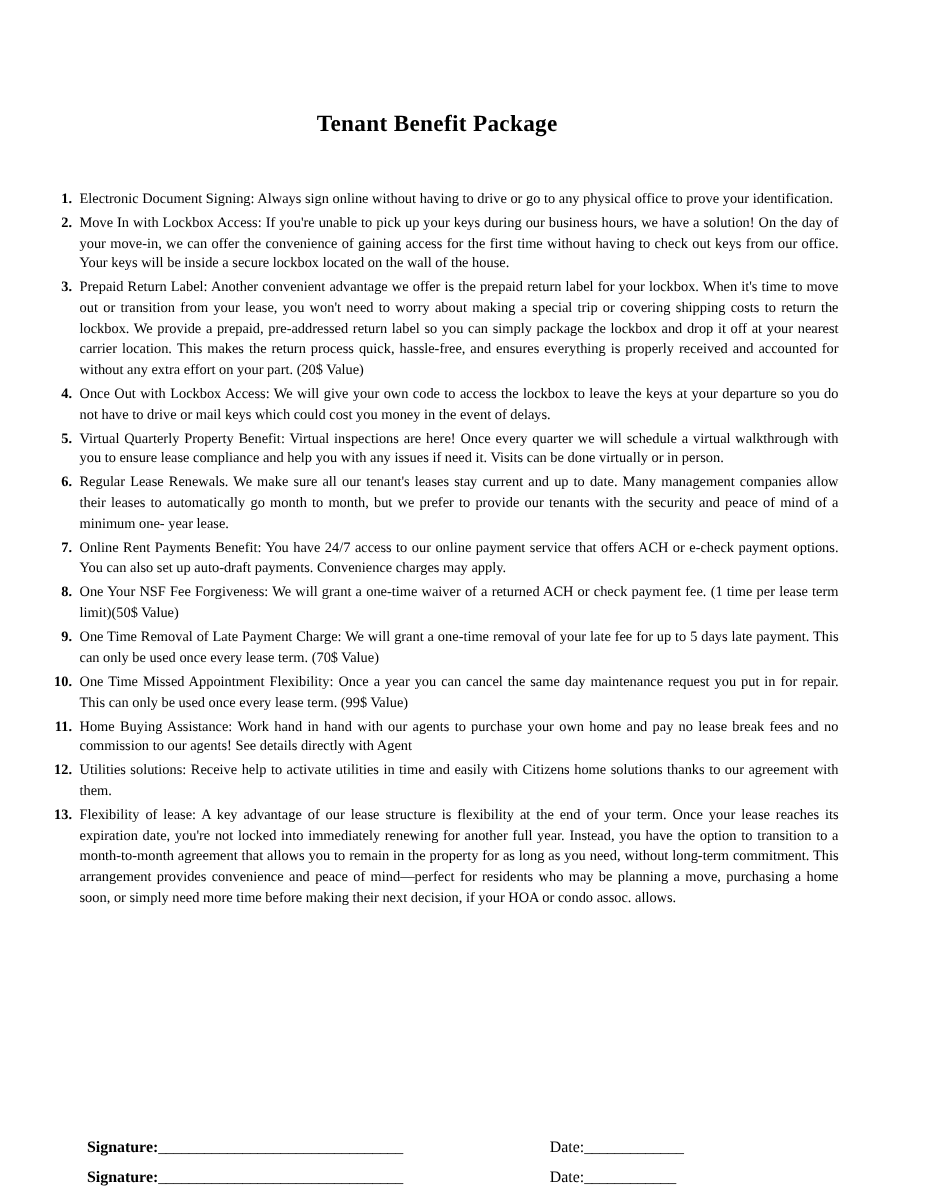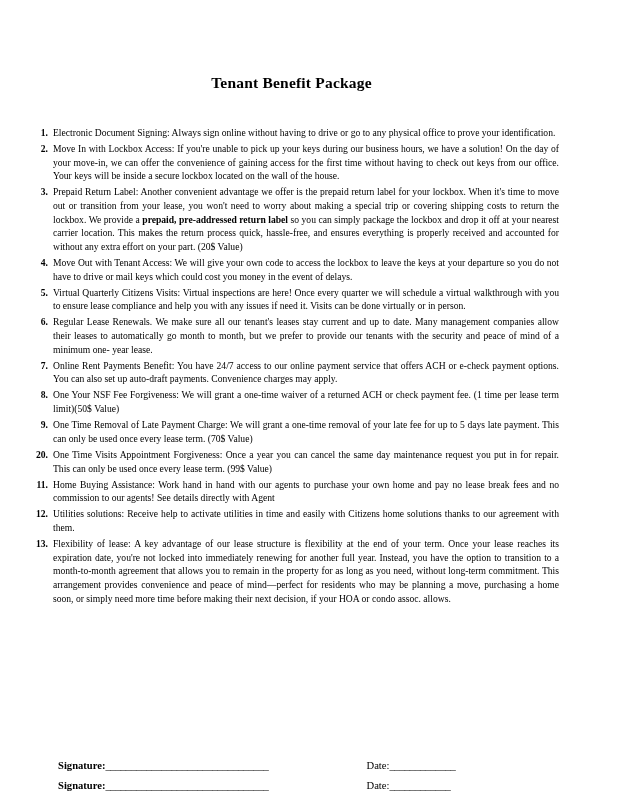--- a/index.html
+++ b/index.html
@@ -49,21 +49,21 @@
     top: 0;
     width: 18px;
     text-align: right;
     font-size: 9.6px;
     font-weight: bold;
   }
   .lead {
     font-weight: normal;
   }
   .bold-in {
-    font-weight: bold;
+    font-weight: normal;
   }
   .sig-block {
     position: absolute;
     left: 58px;
     right: 58px;
     bottom: 20px;
     font-size: 10.6px;
   }
   .sig-row {
     display: flex;
@@ -108,26 +108,26 @@
       <span class="lead">Move In with Lockbox Access</span><span>: If you're unable to pick up your keys during our business hours, we have a solution! On the day of your move-in, we can offer the convenience of gaining access for the first time without having to check out keys from our office. Your keys will be inside a secure lockbox located on the wall of the house.</span>
     </li>
 
     <li>
       <span class="num">3.</span>
       <span class="lead">Prepaid  Return  Label</span><span>: Another convenient advantage we offer is the prepaid return label for your lockbox. When it's time to move out or transition from your lease, you won't need to worry about making a special trip or covering shipping costs to return the lockbox. We provide a </span><span class="bold-in">prepaid, pre-addressed return label</span><span> so you can simply package the lockbox and drop it off at your nearest carrier location. This makes the return process quick, hassle-free, and ensures everything is properly received and accounted for without any extra effort on your part. (20$ Value)</span>
     </li>
 
     <li>
       <span class="num">4.</span>
-      <span class="lead">Move Out with Tenant Access</span><span>: We will give your own code to access the lockbox to leave the keys at your departure so you do not have to drive or mail keys which could cost you money in the event of delays.</span>
+      <span class="lead">Once Out with Lockbox Access</span><span>: We will give your own code to access the lockbox to leave the keys at your departure so you do not have to drive or mail keys which could cost you money in the event of delays.</span>
     </li>
 
     <li>
       <span class="num">5.</span>
-      <span class="lead">Virtual Quarterly Citizens Visits</span><span>: Virtual inspections are here! Once every quarter we will schedule a virtual walkthrough with you to ensure lease compliance and help you with any issues if need it. Visits can be done virtually or in person.</span>
+      <span class="lead">Virtual Quarterly Property Benefit</span><span>: Virtual inspections are here! Once every quarter we will schedule a virtual walkthrough with you to ensure lease compliance and help you with any issues if need it. Visits can be done virtually or in person.</span>
     </li>
 
     <li>
       <span class="num">6.</span>
       <span class="lead">Regular Lease Renewals</span><span>. We make sure all our tenant's leases stay current and up to date. Many management companies allow their leases to automatically go month to month, but we prefer to provide our tenants with the security and peace of mind of a minimum one- year lease.</span>
     </li>
 
     <li>
       <span class="num">7.</span>
       <span class="lead">Online Rent Payments Benefit</span><span>: You have 24/7 access to our online payment service that offers ACH or e-check payment options.  You can also set up auto-draft payments.  Convenience charges may apply.</span>
@@ -137,22 +137,22 @@
       <span class="num">8.</span>
       <span class="lead">One Your NSF Fee Forgiveness</span><span>: We will grant a one-time waiver of a returned ACH or check payment fee. (1 time per lease term limit)(50$ Value)</span>
     </li>
 
     <li>
       <span class="num">9.</span>
       <span class="lead">One Time Removal of Late Payment Charge</span><span>: We will grant a one-time removal of your late fee for up to 5 days late payment. This can only be used once every lease term. (70$ Value)</span>
     </li>
 
     <li>
-      <span class="num">20.</span>
-      <span class="lead">One Time Visits Appointment Forgiveness:</span><span> Once a year you can cancel the same day maintenance request you put in for repair. This can only be used once every lease term. (99$ Value)</span>
+      <span class="num">10.</span>
+      <span class="lead">One Time Missed Appointment Flexibility:</span><span> Once a year you can cancel the same day maintenance request you put in for repair. This can only be used once every lease term. (99$ Value)</span>
     </li>
 
     <li>
       <span class="num">11.</span>
       <span class="lead">Home Buying Assistance:</span><span> Work hand in hand with our agents to purchase your own home and pay no lease break fees and no commission to our agents! See details directly with Agent</span>
     </li>
 
     <li>
       <span class="num">12.</span>
       <span class="lead">Utilities solutions:</span><span> Receive help to activate utilities in time and easily with Citizens home solutions thanks to our agreement with them.</span>

